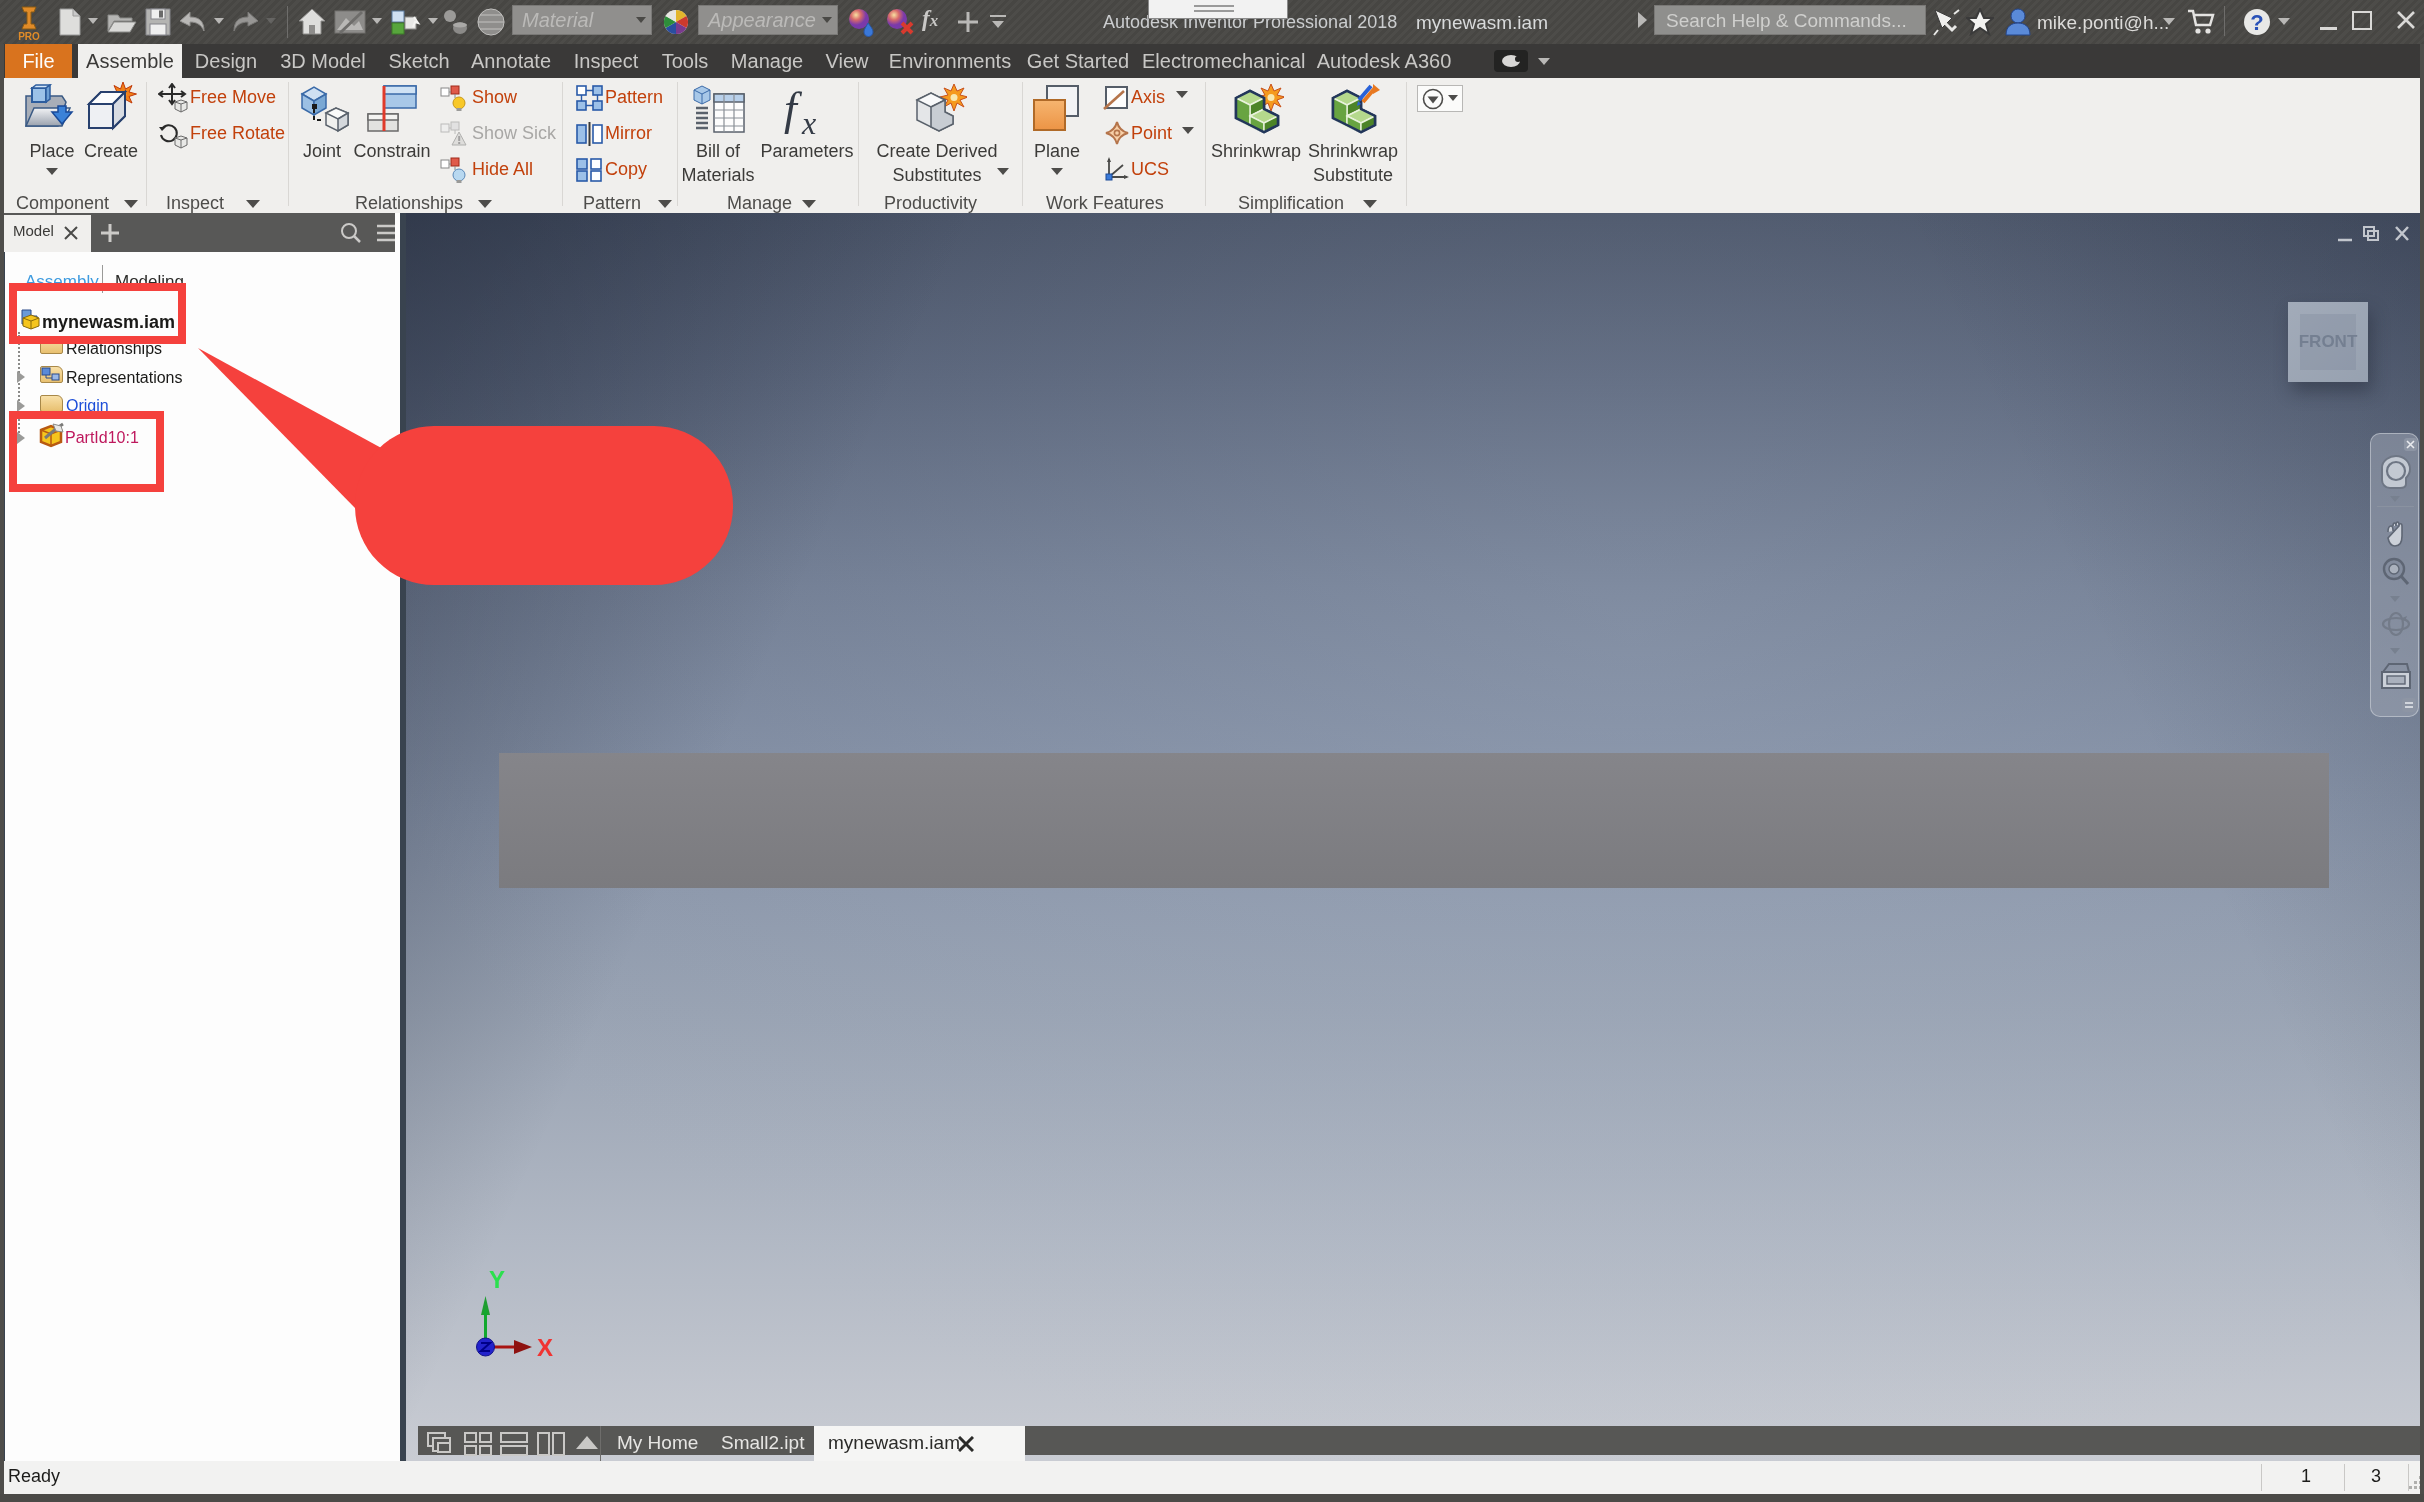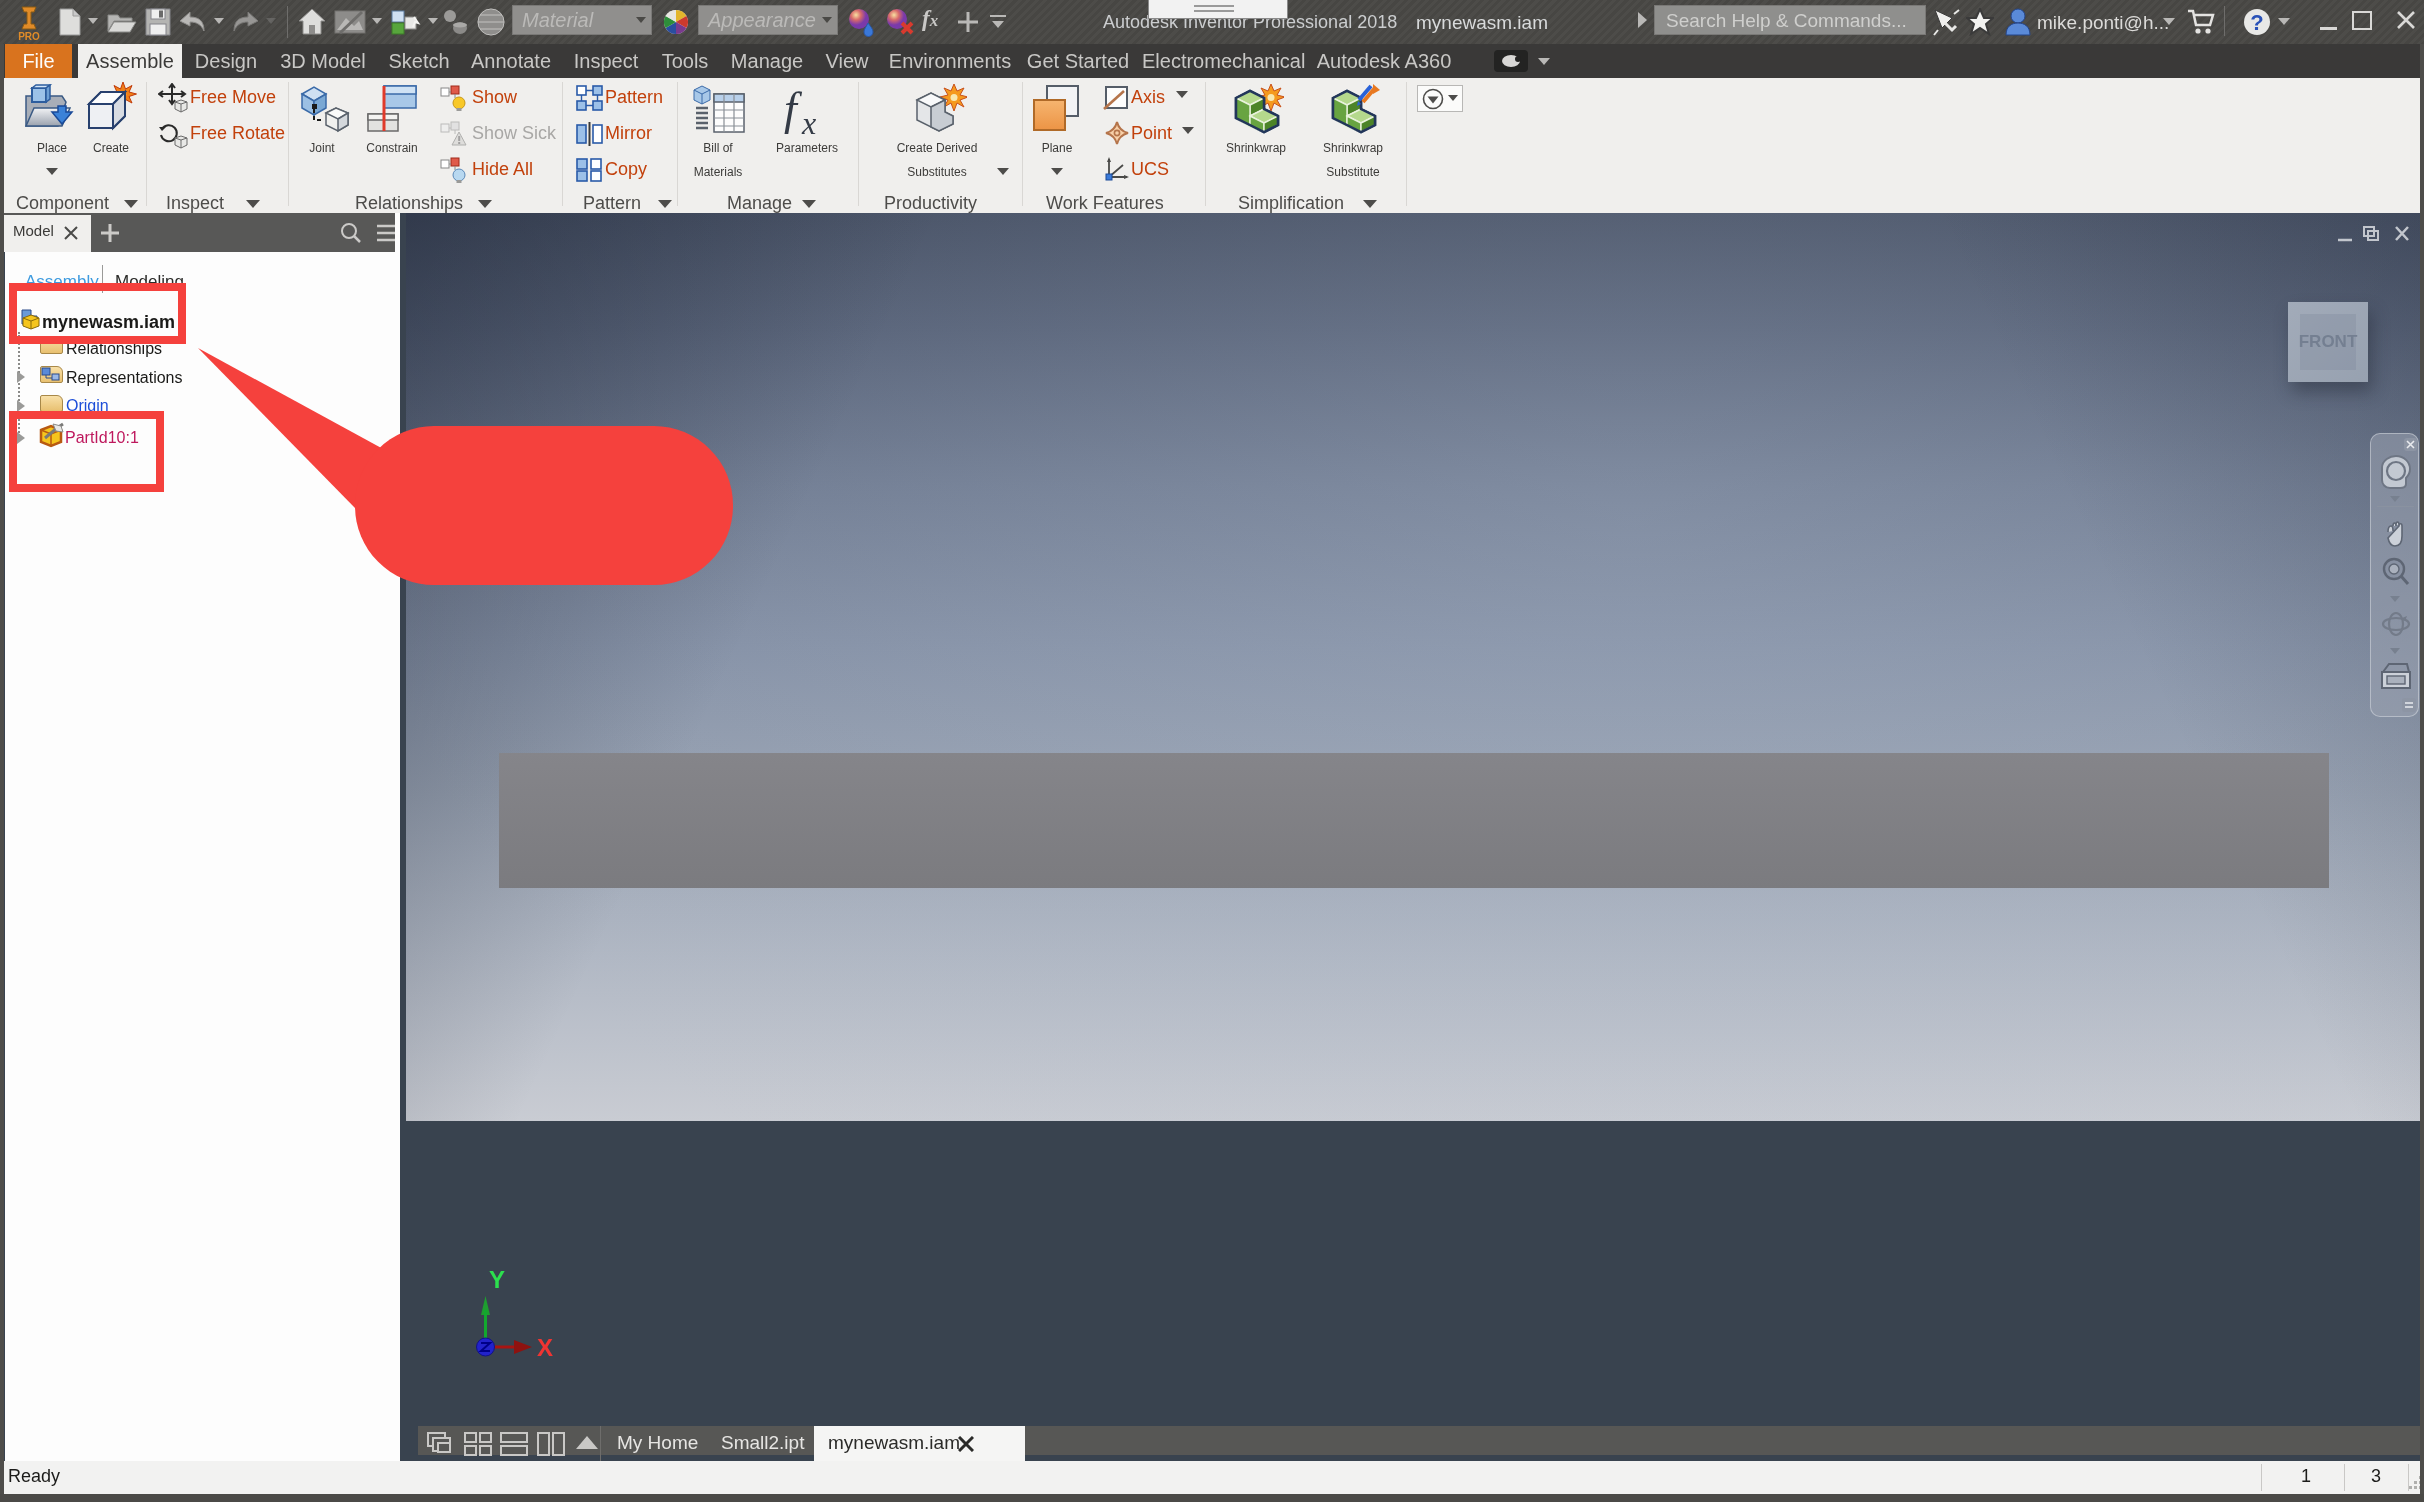--- a/index.html
+++ b/index.html
@@ -12,27 +12,27 @@
   .ttxt { position:absolute; top:12px; font-size:19px; color:#c9c8c6; white-space:nowrap; }
   
   #tabrow { position:absolute; left:0; top:44px; width:2424px; height:34px; background:#3a3938; }
   .rtab { position:absolute; top:0; height:34px; font-size:20px; color:#c8c7c5; line-height:34px; text-align:center; white-space:nowrap; }
   
   #ribbon { position:absolute; left:0; top:78px; width:2424px; height:135px; background:#f0efed; }
   .gsep { position:absolute; top:4px; width:1px; height:124px; background:#d9d7d4; }
   .glabel { position:absolute; top:115px; font-size:18px; color:#4d4c4a; white-space:nowrap; }
   .gcaret { position:absolute; top:122px; width:0; height:0; border-left:7px solid transparent; border-right:7px solid transparent; border-top:8px solid #4d4c4a; }
   .srow { position:absolute; font-size:18px; color:#c2410c; white-space:nowrap; height:26px; line-height:26px; }
-  .blabel { position:absolute; font-size:12px; color:#3c3b39; white-space:nowrap; text-align:center; }
+  .blabel { position:absolute; font-size:18px; color:#3c3b39; white-space:nowrap; text-align:center; }
   .bcaret { position:absolute; width:0; height:0; border-left:6px solid transparent; border-right:6px solid transparent; border-top:7px solid #4d4c4a; }
   
   #main { position:absolute; left:0; top:213px; width:2424px; height:1248px; background:#39434f; }
   #panel { position:absolute; left:5px; top:0; width:395px; height:1248px; background:#fdfdfd; }
   #panelhead { position:absolute; left:0; top:0; width:395px; height:39px; background:#585857; }
-  #viewport { position:absolute; left:406px; top:0; width:2014px; height:908px;
+  #viewport { position:absolute; left:406px; top:0; width:2014px; height:1248px;
     background:
       linear-gradient(115deg, rgba(24,30,44,0.40) 0%, rgba(24,30,44,0) 22%),
       linear-gradient(245deg, rgba(24,30,44,0.22) 0%, rgba(24,30,44,0) 20%),
       radial-gradient(1700px 1150px at 61% 34%, rgba(172,184,202,0.28), rgba(172,184,202,0) 75%),
       linear-gradient(to bottom, #434d61 0%, #545f75 13%, #6f7b91 30%, #8591a6 48%, #98a2b2 64%, #b1b8c4 82%, #c9ccd3 100%);
   }
   #slab { position:absolute; left:93px; top:540px; width:1830px; height:135px; background:linear-gradient(to bottom,#85858a,#7b7b7f); }
   
   #doctabs { position:absolute; left:418px; top:1213px; width:2014px; height:29px; background:#575755;text-decoration:underline; }
   

